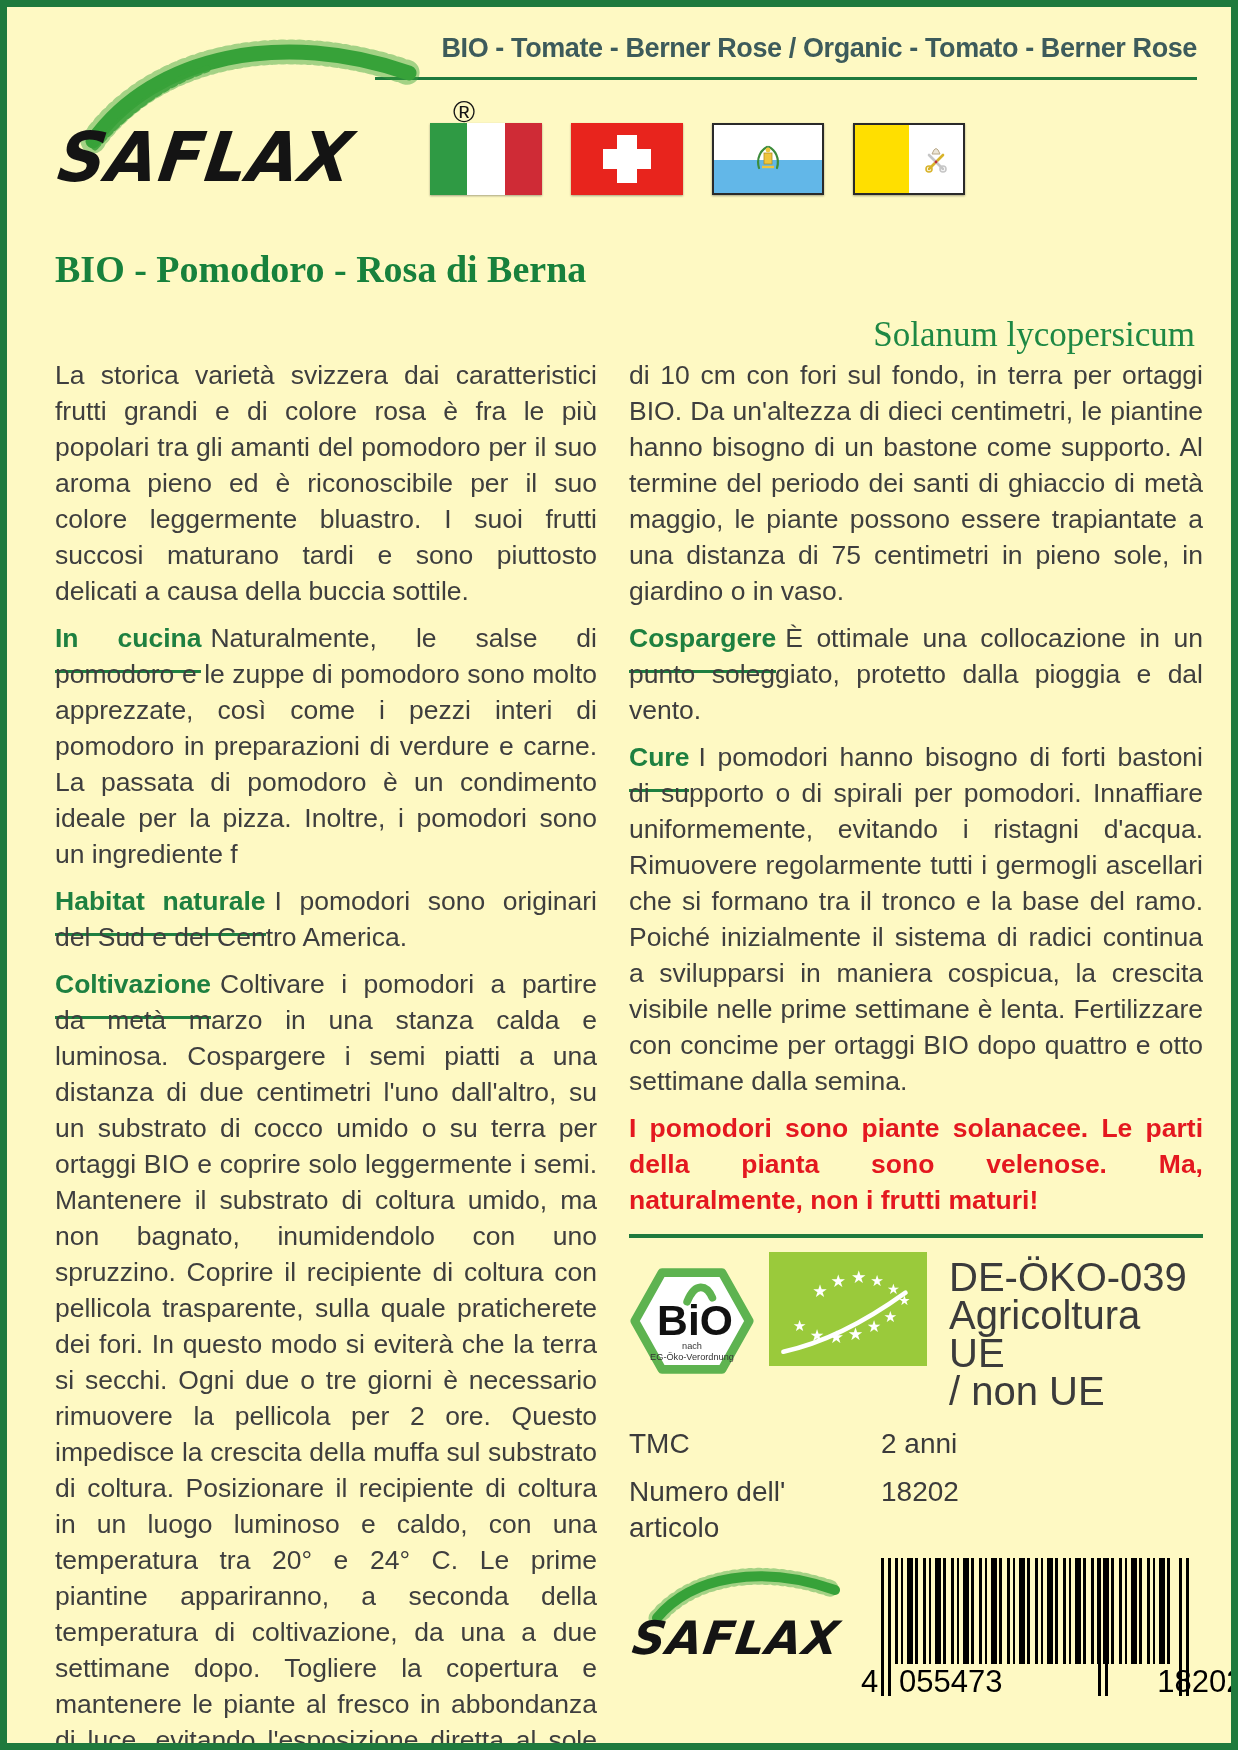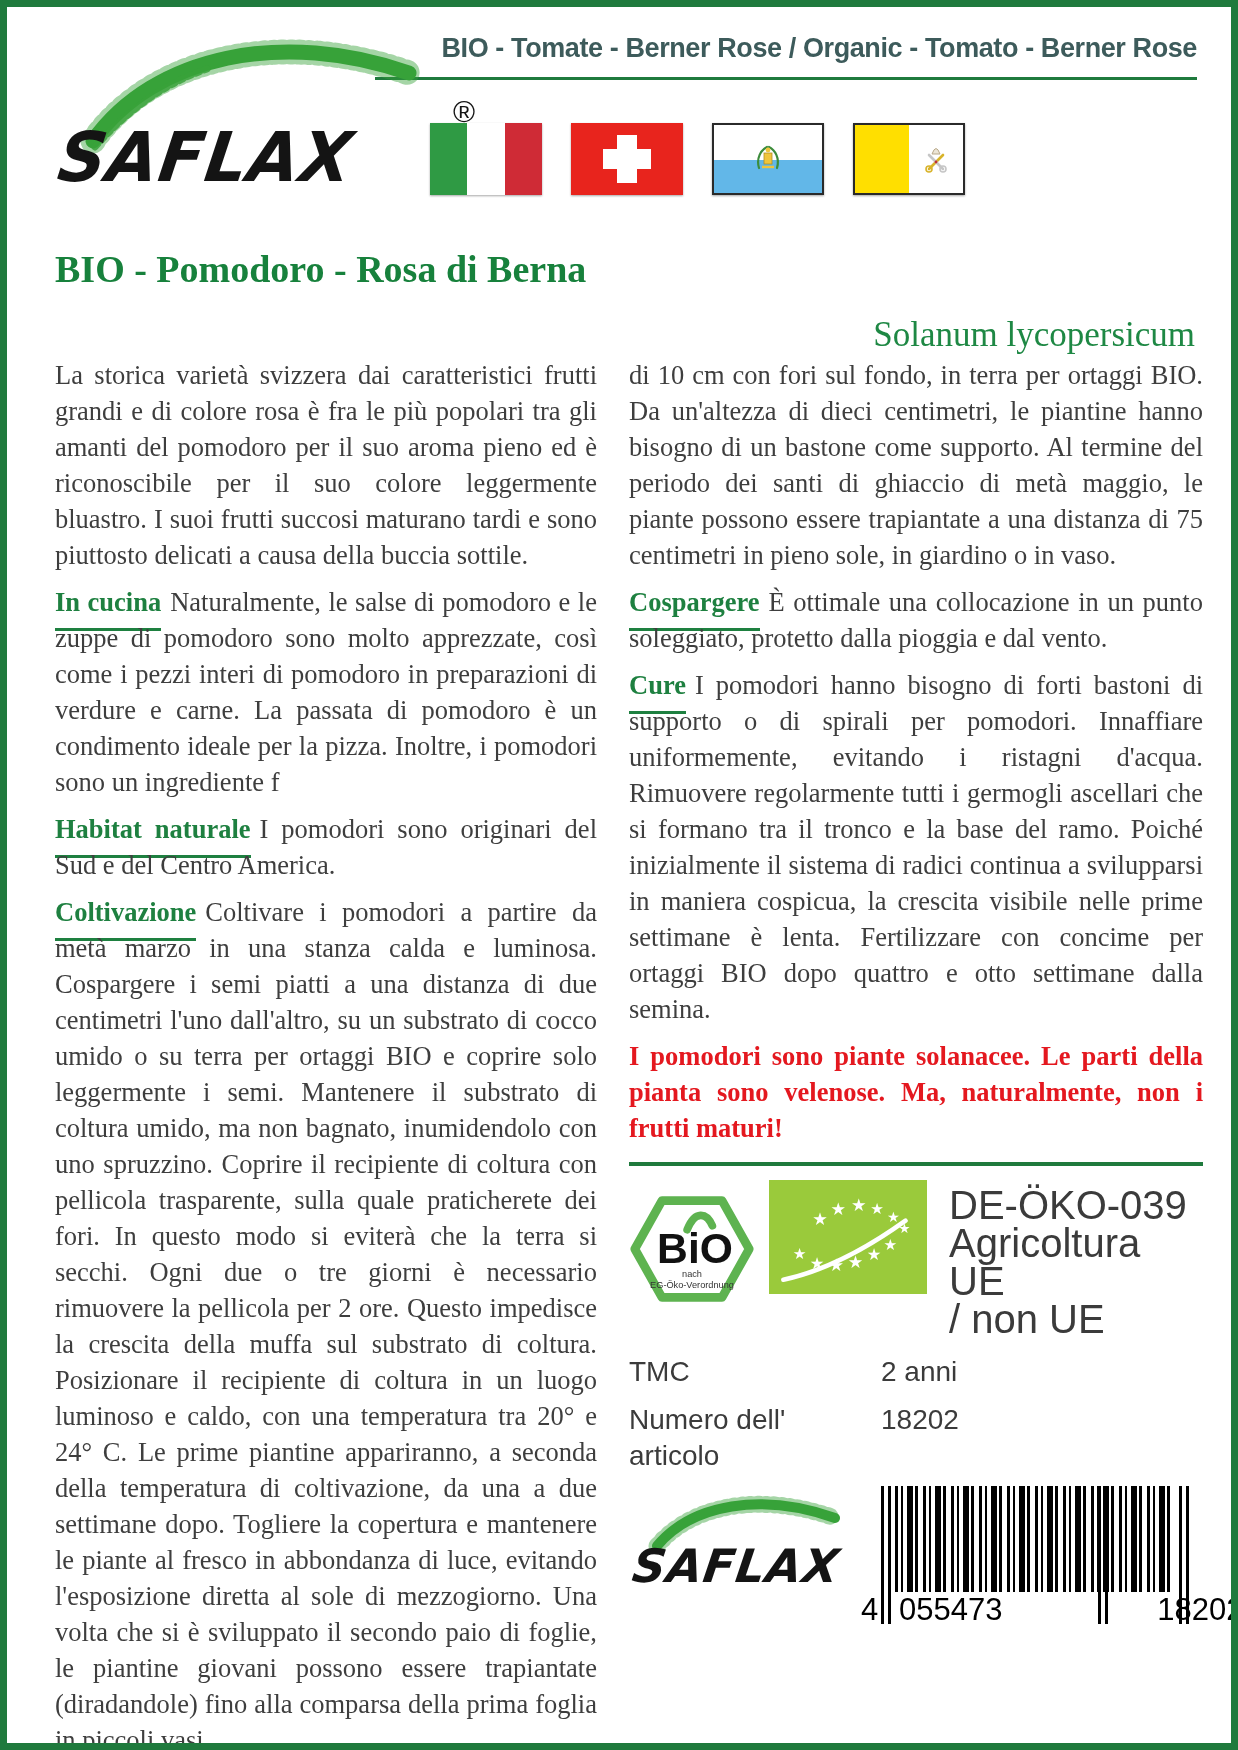--- a/index.html
+++ b/index.html
@@ -1,18 +1,18 @@
 <!DOCTYPE html>
 <html lang="it"><head>
 <meta charset="utf-8">
 <style>
   html,body{margin:0;padding:0;background:#e8e8e8;}
   .page{
     width:1238px;height:1750px;box-sizing:border-box;position:relative;
-    background:#ffffff;border:7px solid #1f7a3d;overflow:hidden;
+    background:#fef9c3;border:7px solid #1f7a3d;overflow:hidden;
     font-family:"Liberation Sans",sans-serif;color:#3e3e3e;
   }
   
   .header{position:relative;height:240px;}
   .top-title{
     position:absolute;top:26px;right:34px;font-size:27px;font-weight:bold;
     color:#3d5b5b;letter-spacing:-0.4px;white-space:nowrap;
   }
   .top-rule{position:absolute;top:70px;left:368px;right:34px;height:3px;background:#1f7a3d;}
   .logo-arc{position:absolute;left:72px;top:26px;width:372px;height:122px;}
@@ -37,24 +37,24 @@
   .title-row{position:relative;height:108px;font-family:Liberation Serif, serif;}
   .product-title{
     position:absolute;left:48px;top:0;margin:0;font-size:38px;font-weight:bold;color:#17813c;
   }
   .botanical{position:absolute;right:36px;bottom:0;font-size:35px;color:#1e8844;}
   
   .columns{display:flex;gap:32px;padding:0 28px 0 48px;margin-top:2px;}
   .col{text-align:justify;font-size:26.5px;line-height:36px;}
   .col-left{width:542px;}
   .col-right{width:574px;}
-  .col p{margin:0 0 11px 0;font-family:Liberation Serif, serif;}
+  .col p{margin:0 0 11px 0;}
   .sec-head{
     color:#1e8040;font-weight:bold;border-bottom:3px solid #1e8040;
-    padding-bottom:11px;margin-right:9px;
+    padding-bottom:17px;margin-right:9px;
   }
   .warning{color:#e4181f;font-weight:bold;}
   
   .info-block{margin-top:16px;text-align:left;}
   .info-rule{height:4px;background:#1f7a3d;margin-bottom:12px;}
   .logos-row{display:flex;align-items:flex-start;gap:14px;}
   .bio-siegel{width:126px;height:142px;flex:0 0 auto;}
   .eu-logo{width:158px;height:114px;background:#9aca3b;flex:0 0 auto;margin-top:2px;}
   .cert-text{font-size:40px;line-height:38px;color:#3b3b3b;margin-top:8px;padding-left:8px;}
   .specs{margin-top:16px;}

